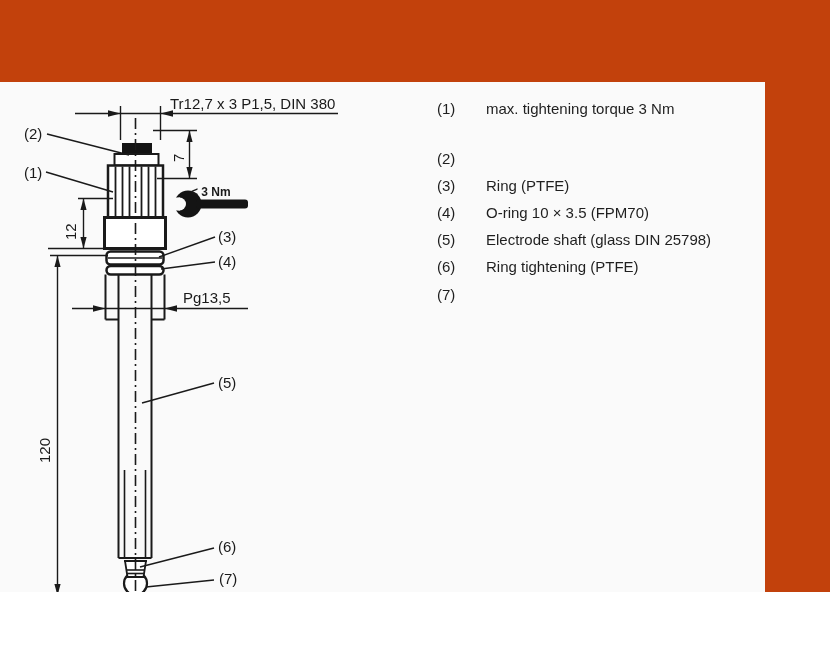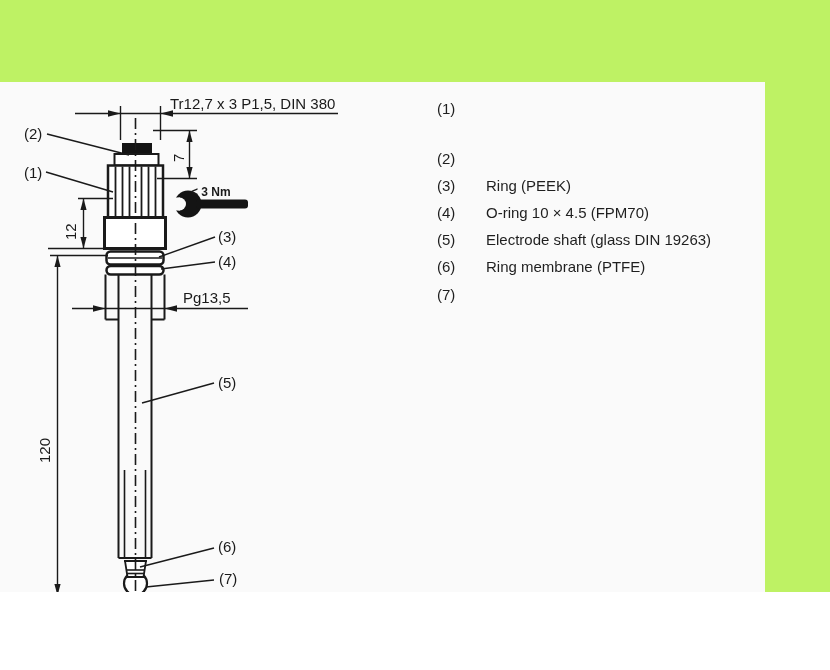--- a/index.html
+++ b/index.html
@@ -1,18 +1,18 @@
 <!DOCTYPE html>
 <html><head>
 <meta charset="utf-8">
 <style>
   html,body{margin:0;padding:0;background:#ffffff;}
   .stage{
     position:relative;width:830px;height:592px;overflow:hidden;
-    background:#bef264;
+    background:#c2410c;
     font-family:"Liberation Sans","DejaVu Sans",sans-serif;
     color:#1f1f1f;
   }
   .panel{
     position:absolute;left:0;top:82px;width:765px;height:588px;
     background:#fafafa;
   }
   .drawing-svg{position:absolute;left:0;top:0;}
   svg text{
     font-family:"Liberation Sans","DejaVu Sans",sans-serif;
@@ -173,45 +173,46 @@
         <text class="callout-label" x="219" y="584">(7)</text>
       </g>
     </g>
   </svg>
 
   <div class="legend">
 
     <div class="legend-row" style="top:98px;">
       <div class="legend-num">(1)</div>
       <div class="legend-text">
+        <div>max. tightening torque 3 Nm</div>
       </div>
     </div>
 
     <div class="legend-row" style="top:148px;">
       <div class="legend-num">(2)</div>
     </div>
 
     <div class="legend-row" style="top:175px;">
       <div class="legend-num">(3)</div>
-      <div class="legend-text">Ring (PEEK)</div>
+      <div class="legend-text">Ring (PTFE)</div>
     </div>
 
     <div class="legend-row" style="top:202px;">
       <div class="legend-num">(4)</div>
-      <div class="legend-text">O-ring 10 × 4.5 (FPM70)</div>
+      <div class="legend-text">O-ring 10 × 3.5 (FPM70)</div>
     </div>
 
     <div class="legend-row" style="top:229px;">
       <div class="legend-num">(5)</div>
-      <div class="legend-text">Electrode shaft (glass DIN 19263)</div>
+      <div class="legend-text">Electrode shaft (glass DIN 25798)</div>
     </div>
 
     <div class="legend-row" style="top:256px;">
       <div class="legend-num">(6)</div>
-      <div class="legend-text">Ring membrane (PTFE)</div>
+      <div class="legend-text">Ring tightening (PTFE)</div>
     </div>
 
     <div class="legend-row" style="top:284px;">
       <div class="legend-num">(7)</div>
     </div>
 
   </div>
 </div>
 
 </body></html>

